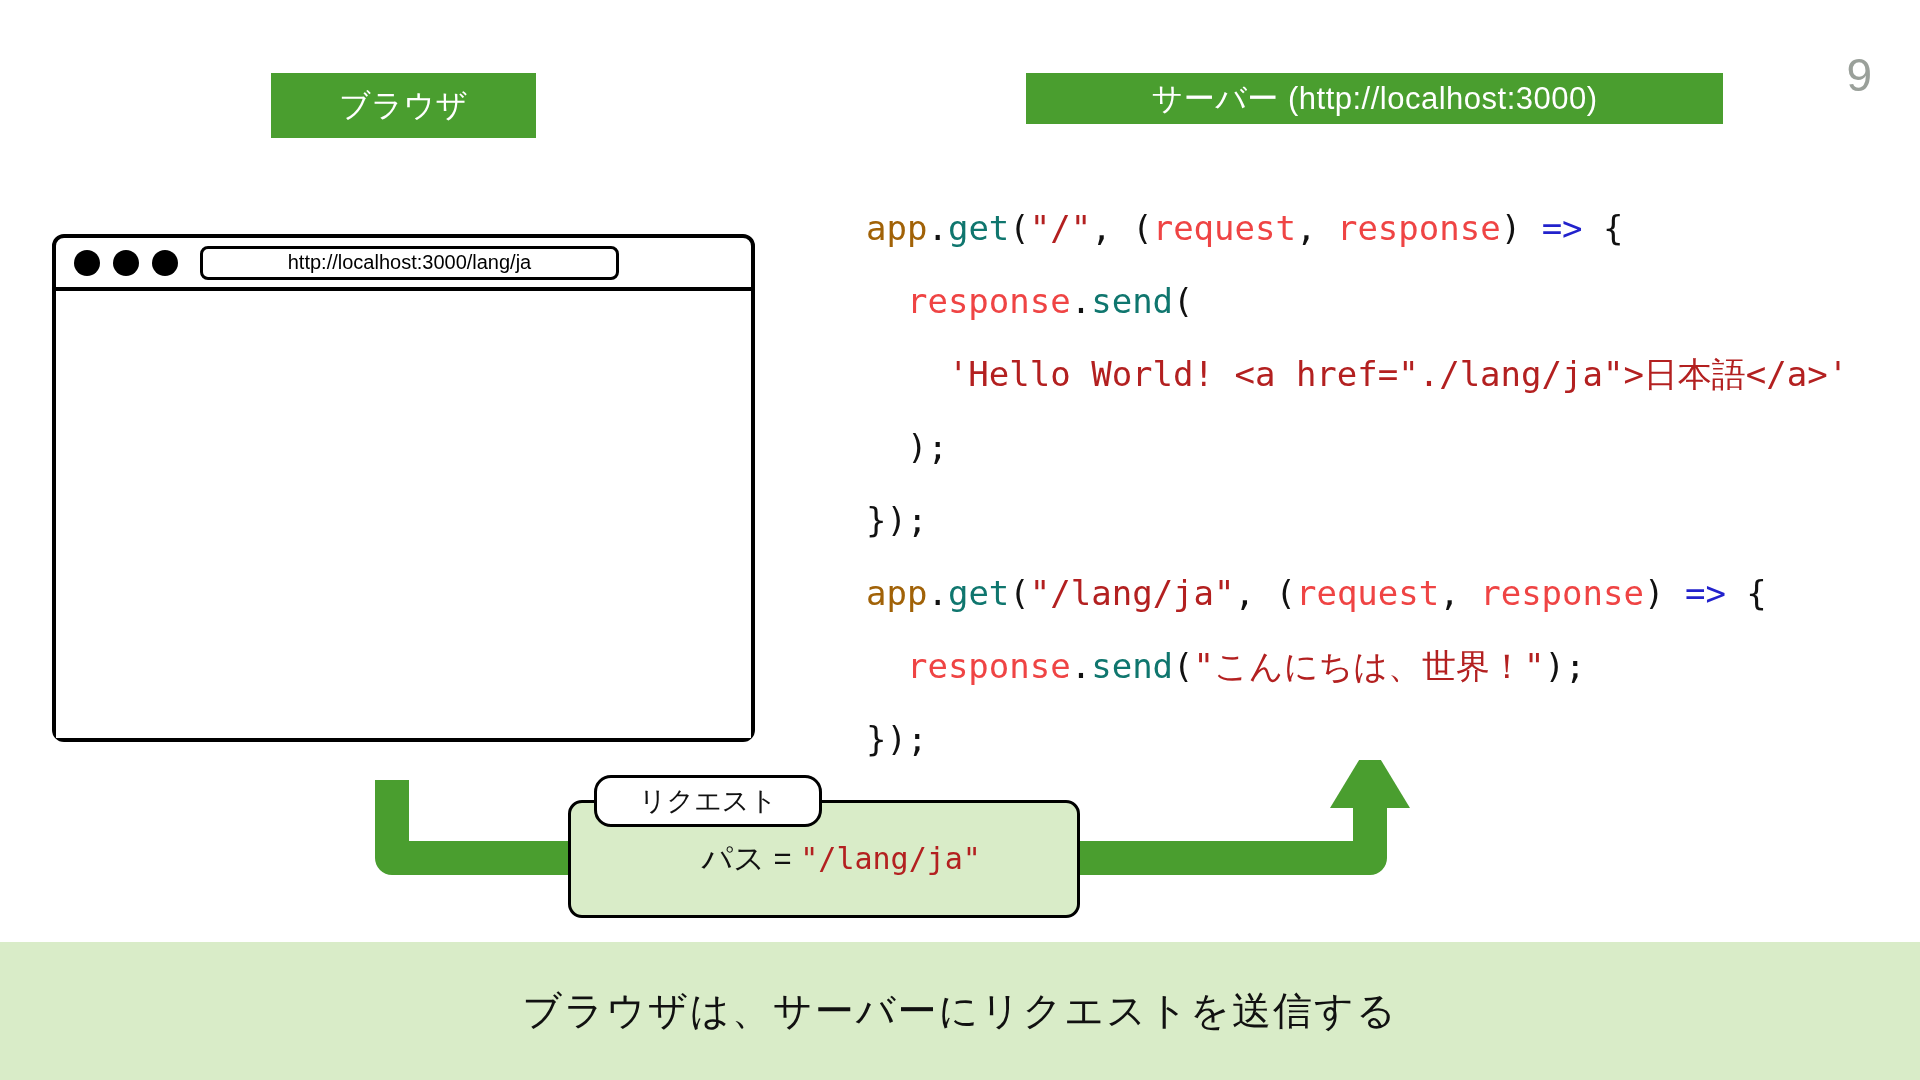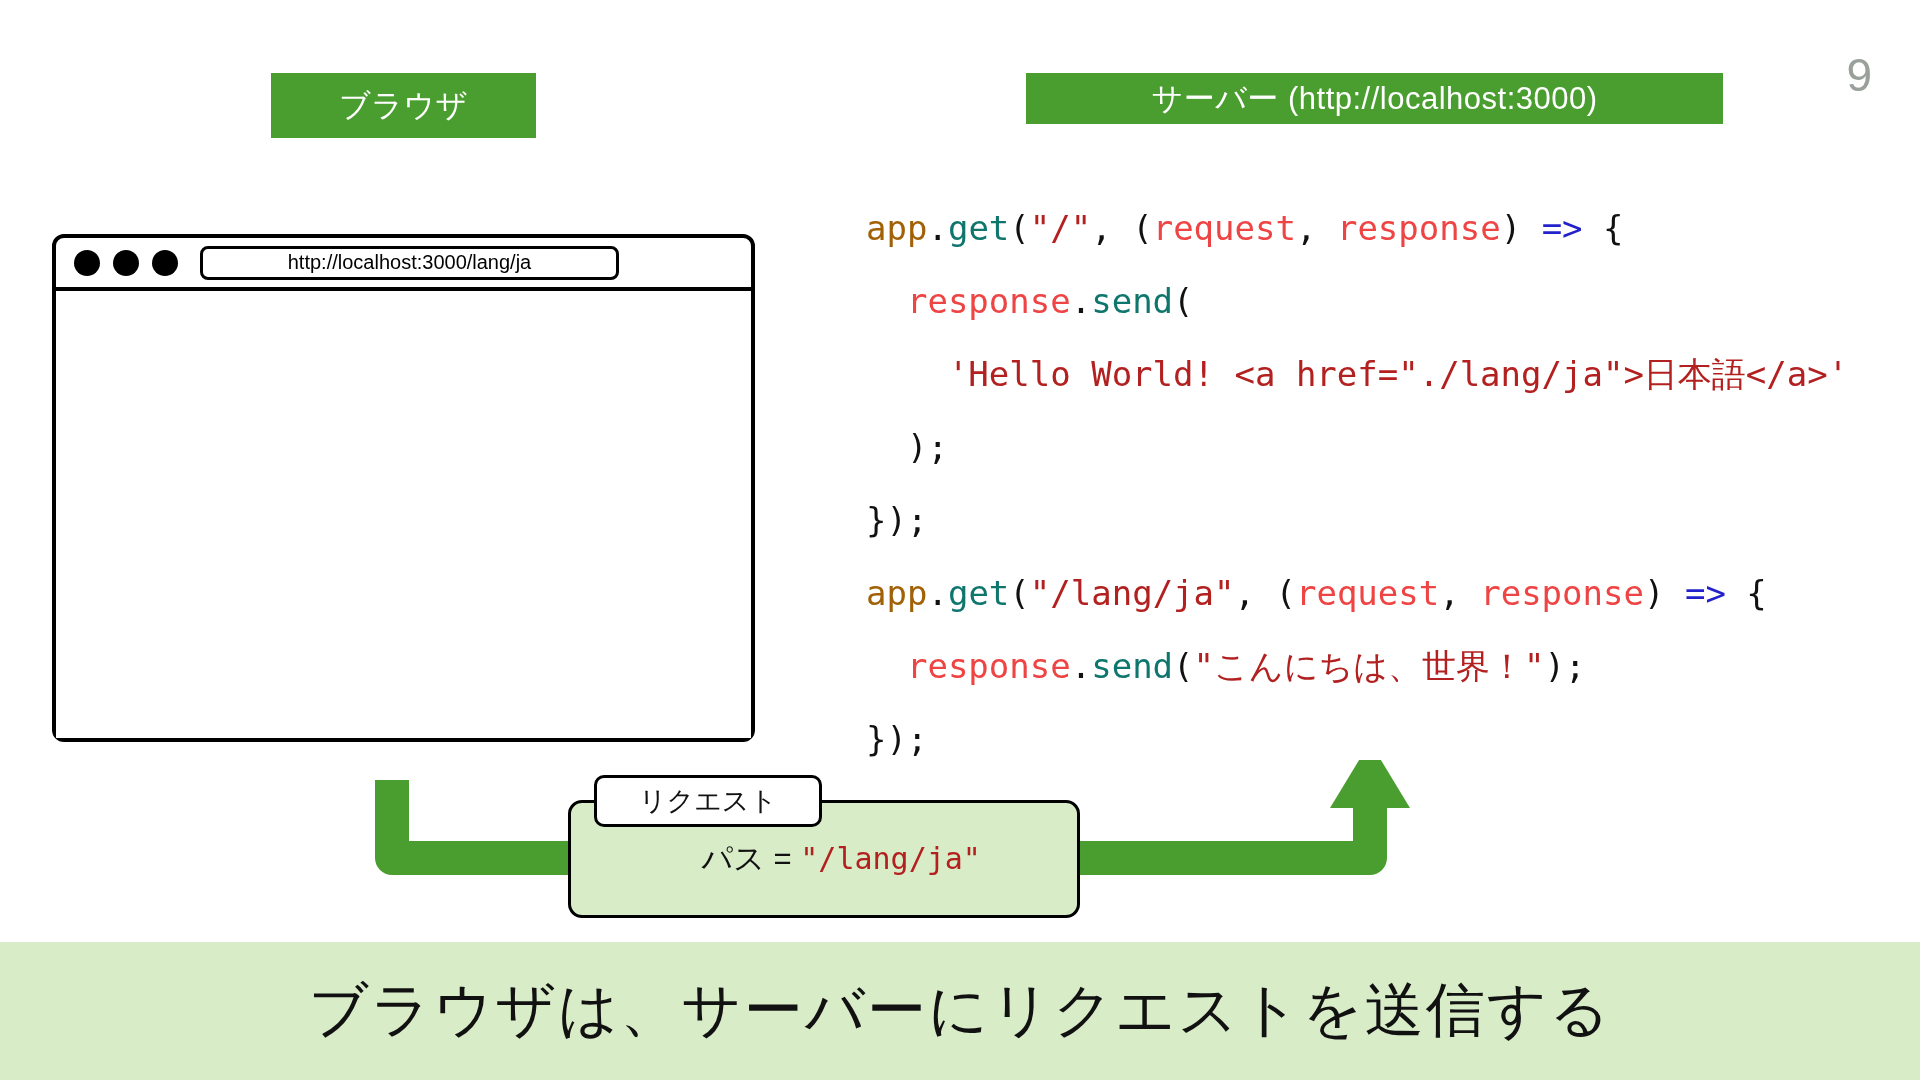--- a/index.html
+++ b/index.html
@@ -167,21 +167,21 @@
     font-size: 30px;
   }
   .request-label {
     position: absolute;
     left: 594px;
     top: 775px;
     width: 228px;
     height: 52px;
     background: #ffffff;
     border: 3px solid #000000;
-    border-radius: 10px;
+    border-radius: 17px;
     box-sizing: border-box;
     display: flex;
     align-items: center;
     justify-content: center;
     z-index: 5;
   }
   .request-label-text {
     font-size: 27px;
     color: #111111;
     font-family: "Liberation Sans", sans-serif;
@@ -193,21 +193,21 @@
     left: 0;
     bottom: 0;
     width: 1920px;
     height: 138px;
     background: #d9ecc8;
     display: flex;
     align-items: center;
     justify-content: center;
   }
   .caption-text {
-    font-size: 59px;
+    font-size: 39px;
     color: #111111;
     font-family: "Liberation Sans", sans-serif;
     letter-spacing: 2px;
   }
 </style>
 </head>
 <body>
 
 <div class="slide-number">9</div>
 

